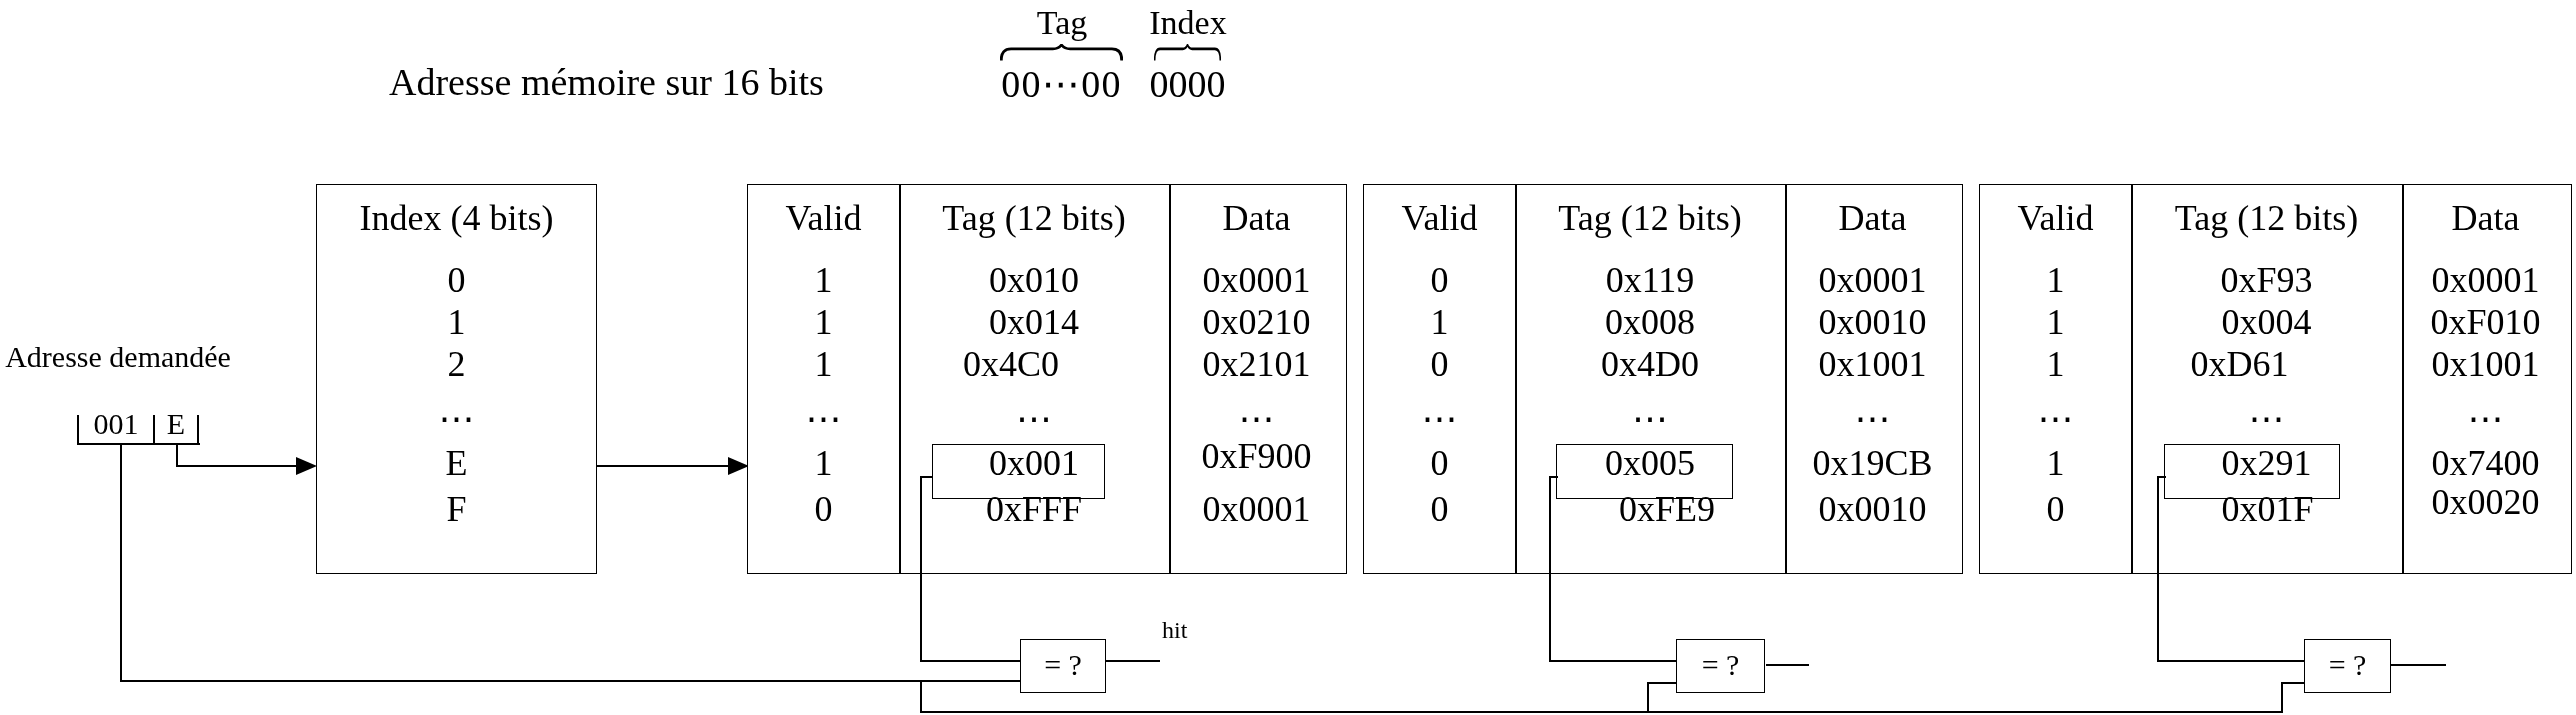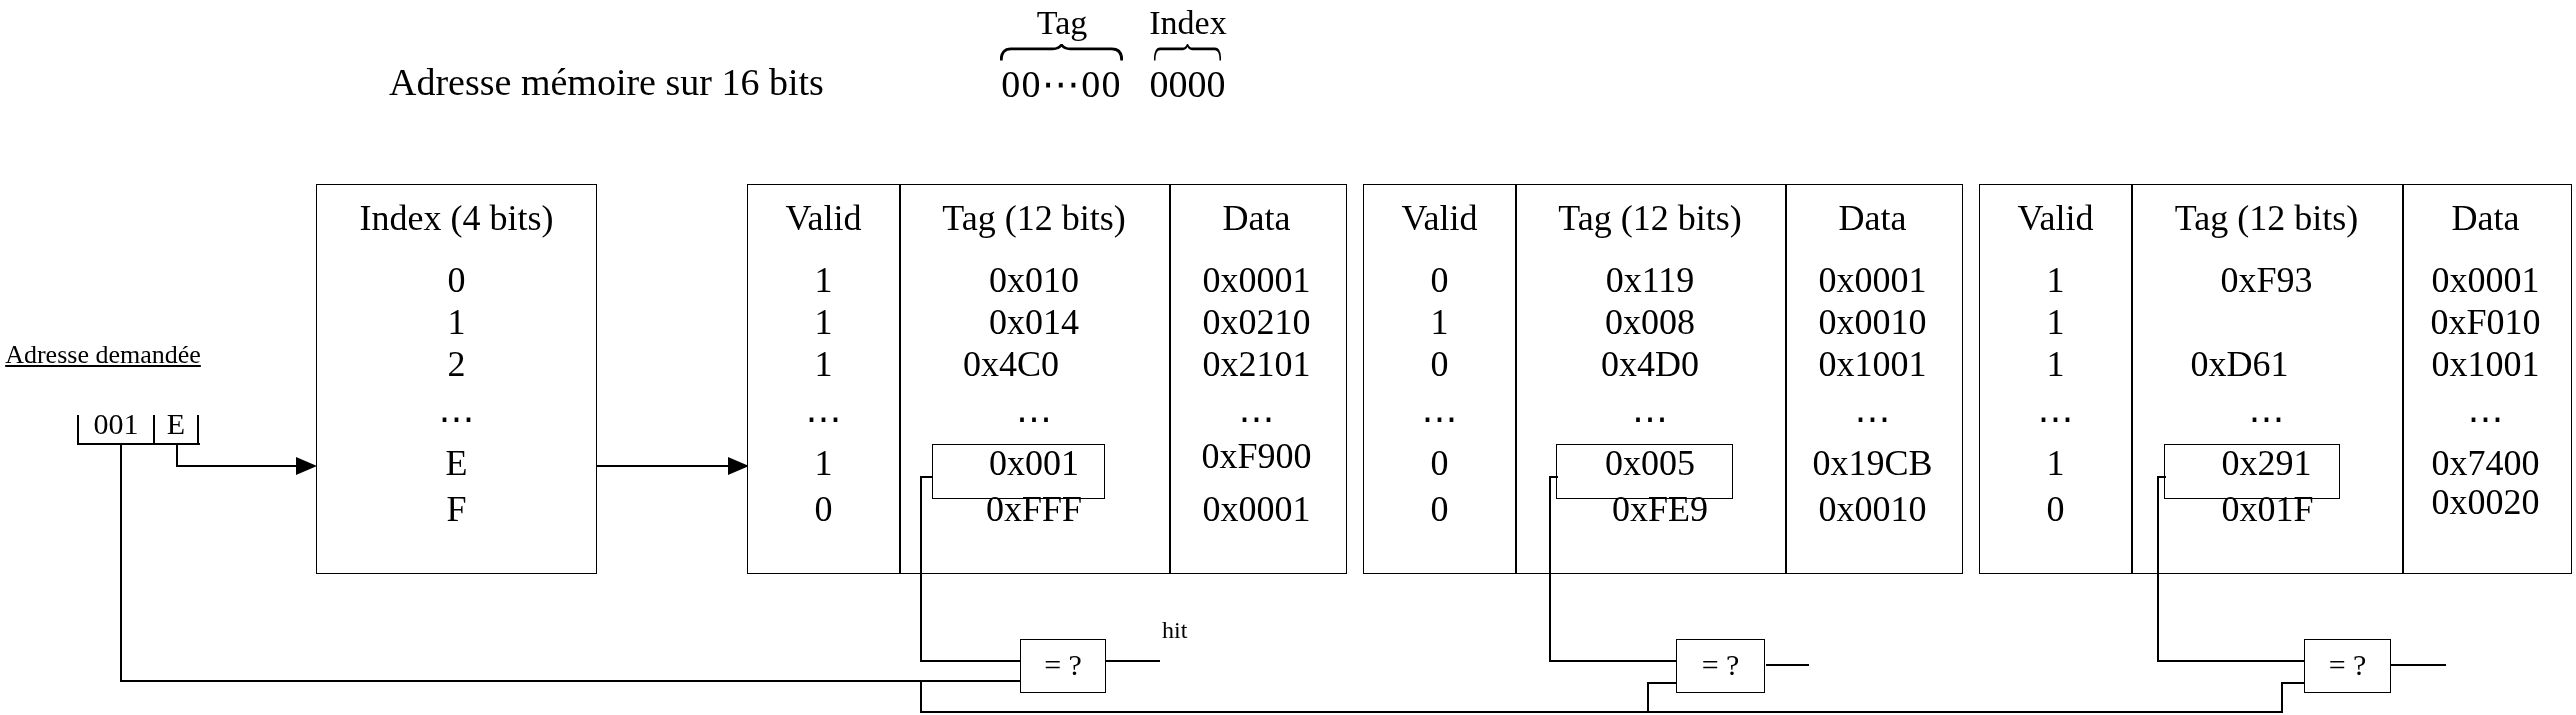--- a/index.html
+++ b/index.html
@@ -31,21 +31,21 @@
     <path d="M1,15 Q1,4.5 9,4.5 L43,4.5 Q47.5,4.5 50,0.8 Q52.5,4.5 57,4.5 L91,4.5 Q99,4.5 99,15" fill="none" stroke="#000" stroke-width="2.4"></path>
   </svg>
   <div class="txt ctr" style="left:990px;top:62px;width:143px;font-size:38px;letter-spacing:1.3px;">00⋯00</div>
 
   <div class="txt ctr" style="left:1136px;top:3.9px;width:104px;font-size:34px;">Index</div>
   <svg class="brace" style="left:1154px;top:44px;width:67px;height:17.5px;" viewBox="0 0 100 16" preserveAspectRatio="none">
     <path d="M1,15 Q1,4.5 9,4.5 L43,4.5 Q47.5,4.5 50,0.8 Q52.5,4.5 57,4.5 L91,4.5 Q99,4.5 99,15" fill="none" stroke="#000" stroke-width="2.4"></path>
   </svg>
   <div class="txt ctr" style="left:1129px;top:62px;width:117px;font-size:38px;">0000</div>
 
-  <div class="txt" style="left:5.2px;top:340px;font-size:26px;text-decoration:underline;">Adresse demandée</div>
+  <div class="txt" style="left:5.2px;top:340px;font-size:30px;">Adresse demandée</div>
 
   <div class="txt ctr" style="left:78px;top:407px;width:76px;font-size:30px;">001</div>
   <div class="txt ctr" style="left:154px;top:407px;width:44px;font-size:30px;">E</div>
   <div class="wh" style="left:78px;top:443px;width:122px;"></div>
   <div class="wv" style="left:77px;top:415px;height:30px;"></div>
   <div class="wv" style="left:153px;top:415px;height:30px;"></div>
   <div class="wv" style="left:197px;top:415px;height:30px;"></div>
 
   <div class="wv" style="left:176px;top:443px;height:24px;"></div>
   <div class="wh" style="left:176px;top:465px;width:123px;"></div>
@@ -114,34 +114,35 @@
     <div class="cell" style="left:0;top:160px;width:151px;">0</div>
     <div class="cell" style="left:151px;top:160px;width:270px;">0x4D0</div>
     <div class="cell" style="left:421px;top:160px;width:175px;">0x1001</div>
     <div class="cell" style="left:0;top:215px;width:151px;">⋯</div>
     <div class="cell" style="left:151px;top:215px;width:270px;">⋯</div>
     <div class="cell" style="left:421px;top:215px;width:175px;">⋯</div>
     <div class="cell" style="left:0;top:259px;width:151px;">0</div>
     <div class="cell" style="left:151px;top:259px;width:270px;">0x005</div>
     <div class="cell" style="left:421px;top:259px;width:175px;">0x19CB</div>
     <div class="cell" style="left:0;top:305px;width:151px;">0</div>
-    <div class="cell" style="left:161px;top:305px;width:270px;">0xFE9</div>
+    <div class="cell" style="left:168px;top:305px;width:270px;">0xFE9</div>
     <div class="cell" style="left:421px;top:305px;width:175px;">0x0010</div>
   </div>
 
   <div class="tbl" style="left:1979px;width:593px;">
     <div class="sep" style="left:151px;"></div>
     <div class="sep" style="left:422px;"></div>
     <div class="cell" style="left:0;top:14.3px;width:151px;">Valid</div>
     <div class="cell" style="left:151px;top:14.3px;width:271px;">Tag (12 bits)</div>
     <div class="cell" style="left:422px;top:14.3px;width:167px;">Data</div>
     <div class="cell" style="left:0;top:76px;width:151px;">1</div>
     <div class="cell" style="left:151px;top:76px;width:271px;">0xF93</div>
     <div class="cell" style="left:422px;top:76px;width:167px;">0x0001</div>
     <div class="cell" style="left:0;top:118px;width:151px;">1</div>
+    <div class="cell" style="left:151px;top:118px;width:271px;">0x004</div>
     <div class="cell" style="left:422px;top:118px;width:167px;">0xF010</div>
     <div class="cell" style="left:0;top:160px;width:151px;">1</div>
     <div class="cell" style="left:151px;top:160px;width:217px;">0xD61</div>
     <div class="cell" style="left:422px;top:160px;width:167px;">0x1001</div>
     <div class="cell" style="left:0;top:215px;width:151px;">⋯</div>
     <div class="cell" style="left:151px;top:215px;width:271px;">⋯</div>
     <div class="cell" style="left:422px;top:215px;width:167px;">⋯</div>
     <div class="cell" style="left:0;top:259px;width:151px;">1</div>
     <div class="cell" style="left:151px;top:259px;width:271px;">0x291</div>
     <div class="cell" style="left:422px;top:259px;width:167px;">0x7400</div>

